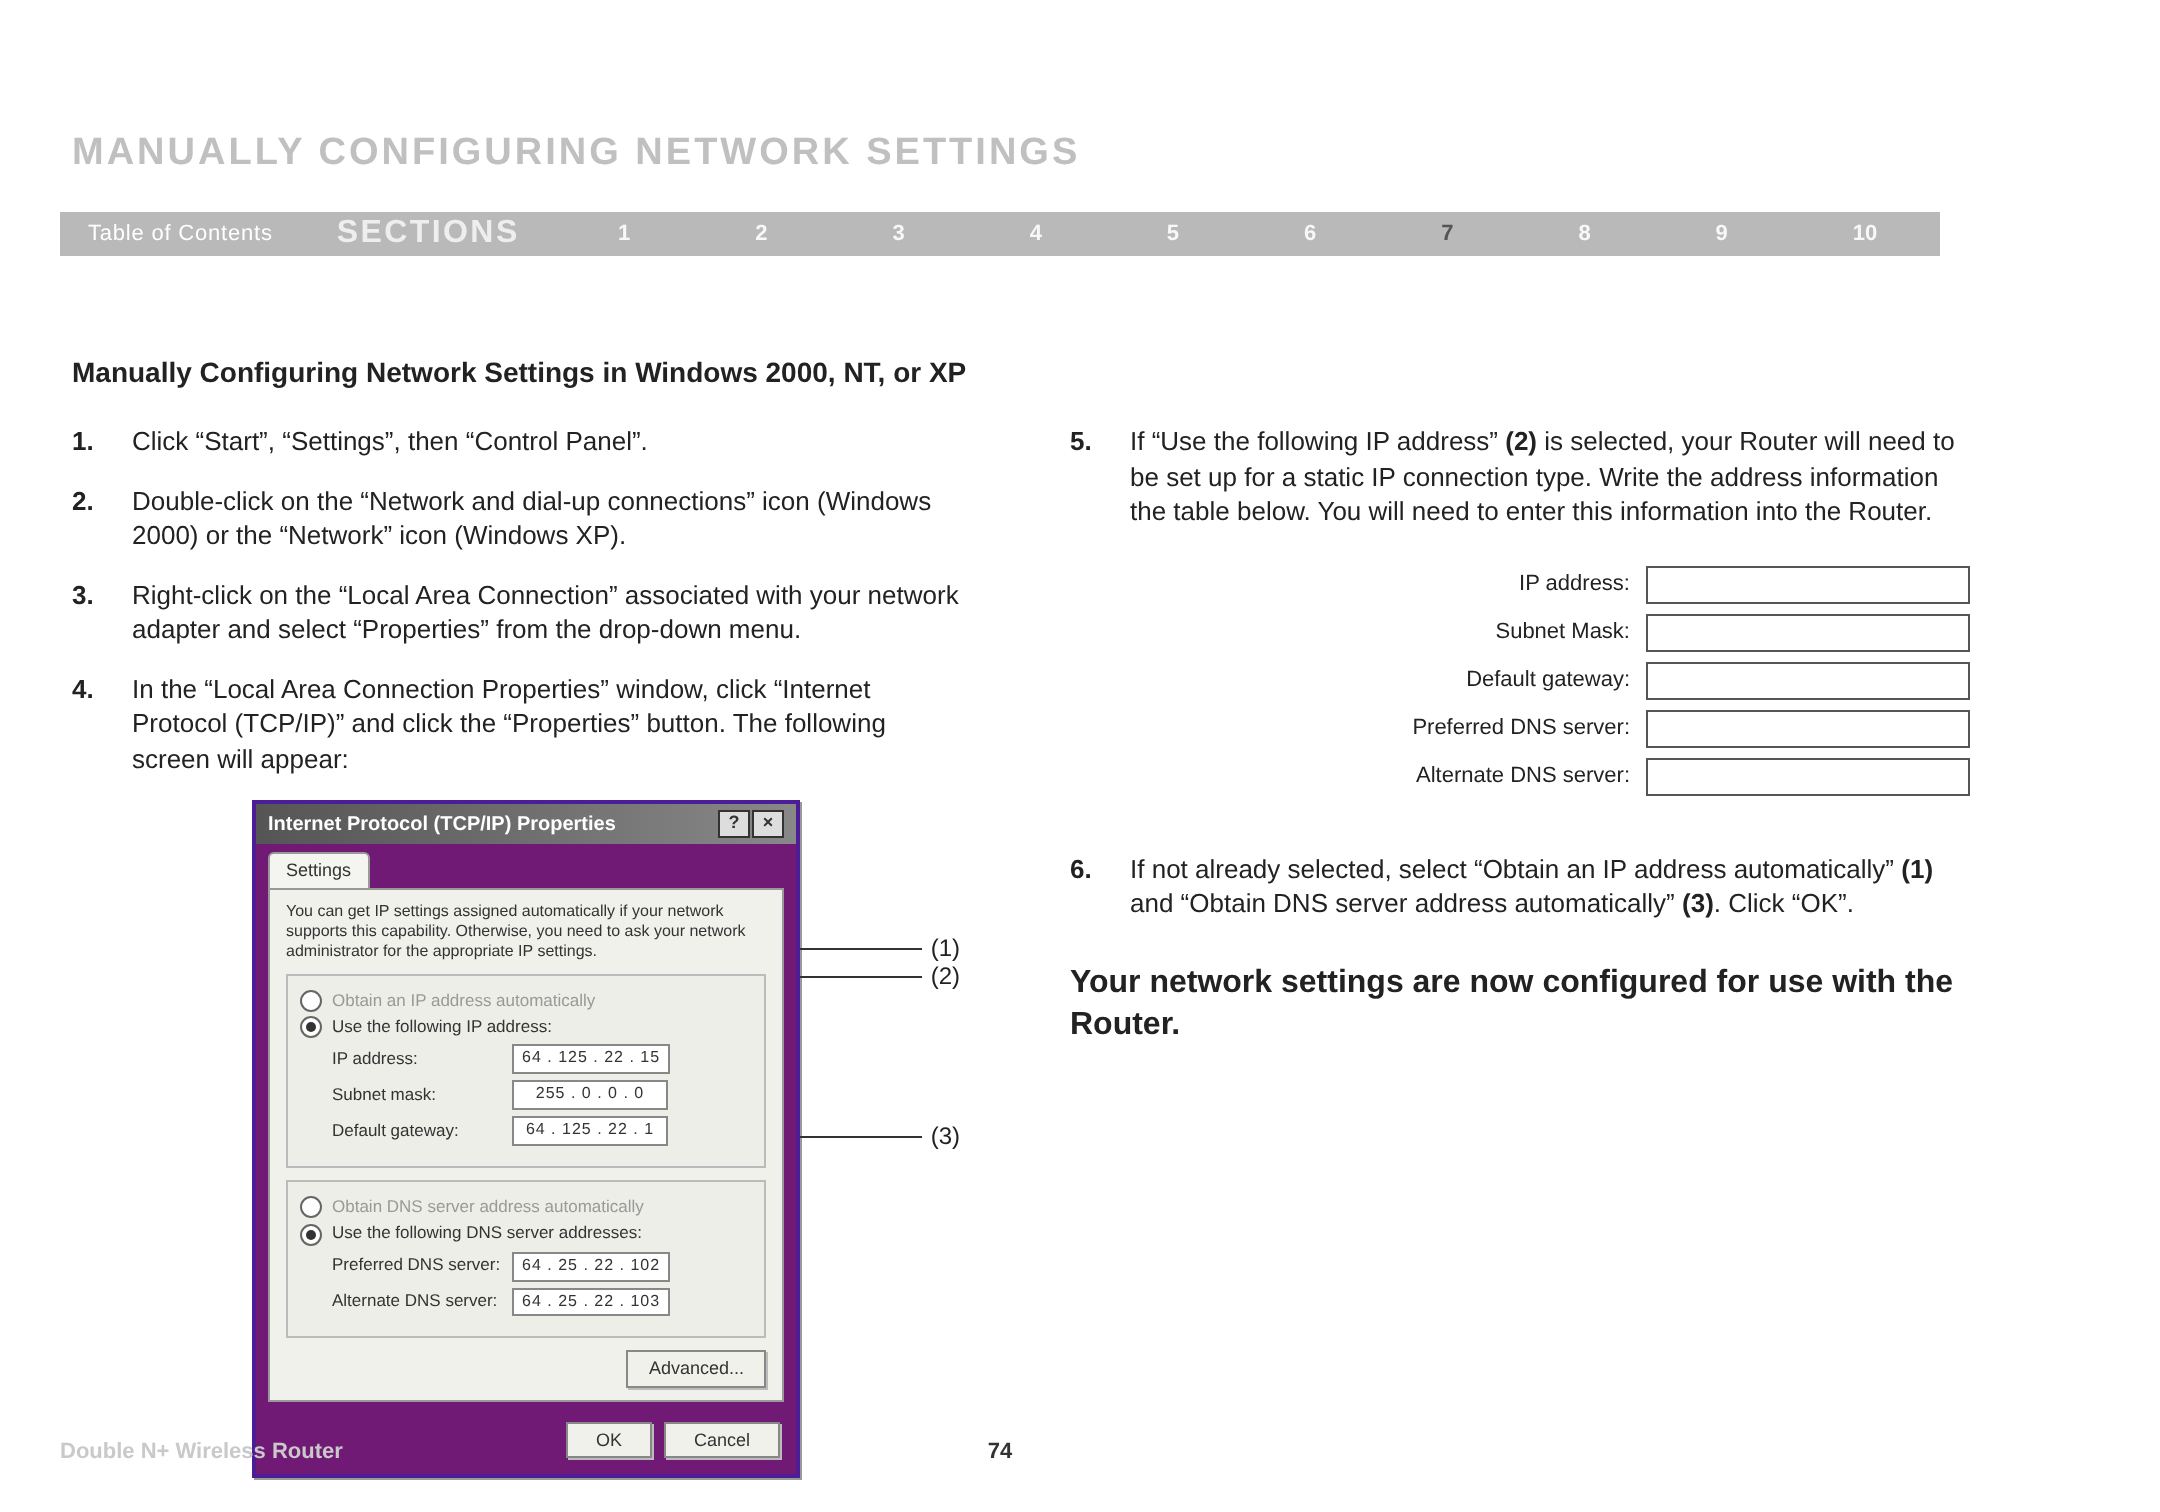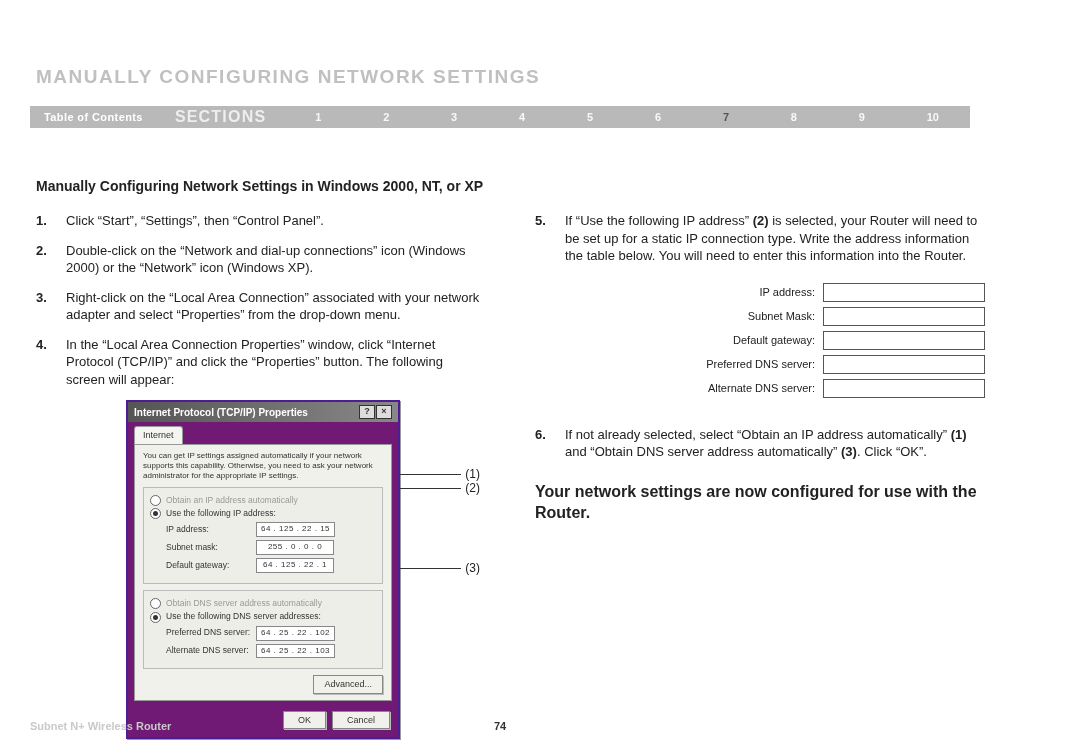--- a/index.html
+++ b/index.html
@@ -28,21 +28,21 @@
   .navbar {
     display: flex;
     align-items: center;
     background: #b9b9b9;
     height: 22px;
     font-size: 11px;
     color: #fff;
   }
   .navbar .toc {
     padding: 0 14px;
-    font-weight: bold;
+    font-weight: normal;
     letter-spacing: 0.4px;
     text-align: right;
   }
   .navbar .sections-label {
     padding: 0 18px;
     font-weight: bold;
     letter-spacing: 1.2px;
     color: #eee;
     font-size: 16px;
   }
@@ -339,21 +339,21 @@
           <div class="callout-wrap">
             <div class="dialog">
               <div class="titlebar">
                 <span>Internet Protocol (TCP/IP) Properties</span>
                 <div class="winbtns">
                   <div class="winbtn">?</div>
                   <div class="winbtn">×</div>
                 </div>
               </div>
               <div class="tab-row">
-                  <div class="tab">Internet</div>
+                  <div class="tab">Settings</div>
                 </div>
               <div class="dialog-body">
                 <div class="desc">You can get IP settings assigned automatically if your network supports this capability. Otherwise, you need to ask your network administrator for the appropriate IP settings.</div>
 
                 <div class="fieldset">
                   <div class="radio-row">
                       <span class="radio"></span>
                       <span class="grey">Obtain an IP address automatically</span>
                     </div>
                   <div class="radio-row">
@@ -458,17 +458,17 @@
           <div class="num">6.</div>
           <div class="txt"><span>If not already selected, select “Obtain an IP address automatically” </span><span class="bold">(1)</span><span> and “Obtain DNS server address automatically” </span><span class="bold">(3)</span><span>. Click “OK”.</span></div>
         </div>
 
         <div class="closing">Your network settings are now configured for use with the Router.</div>
       </div>
     </div>
   </div>
 
   <div class="footer">
-    <span>Subnet N+ Wireless Router</span>
+    <span>Double N+ Wireless Router</span>
     <span class="pagenum">74</span>
     <span></span>
   </div>
 </div>
 
 </body></html>

